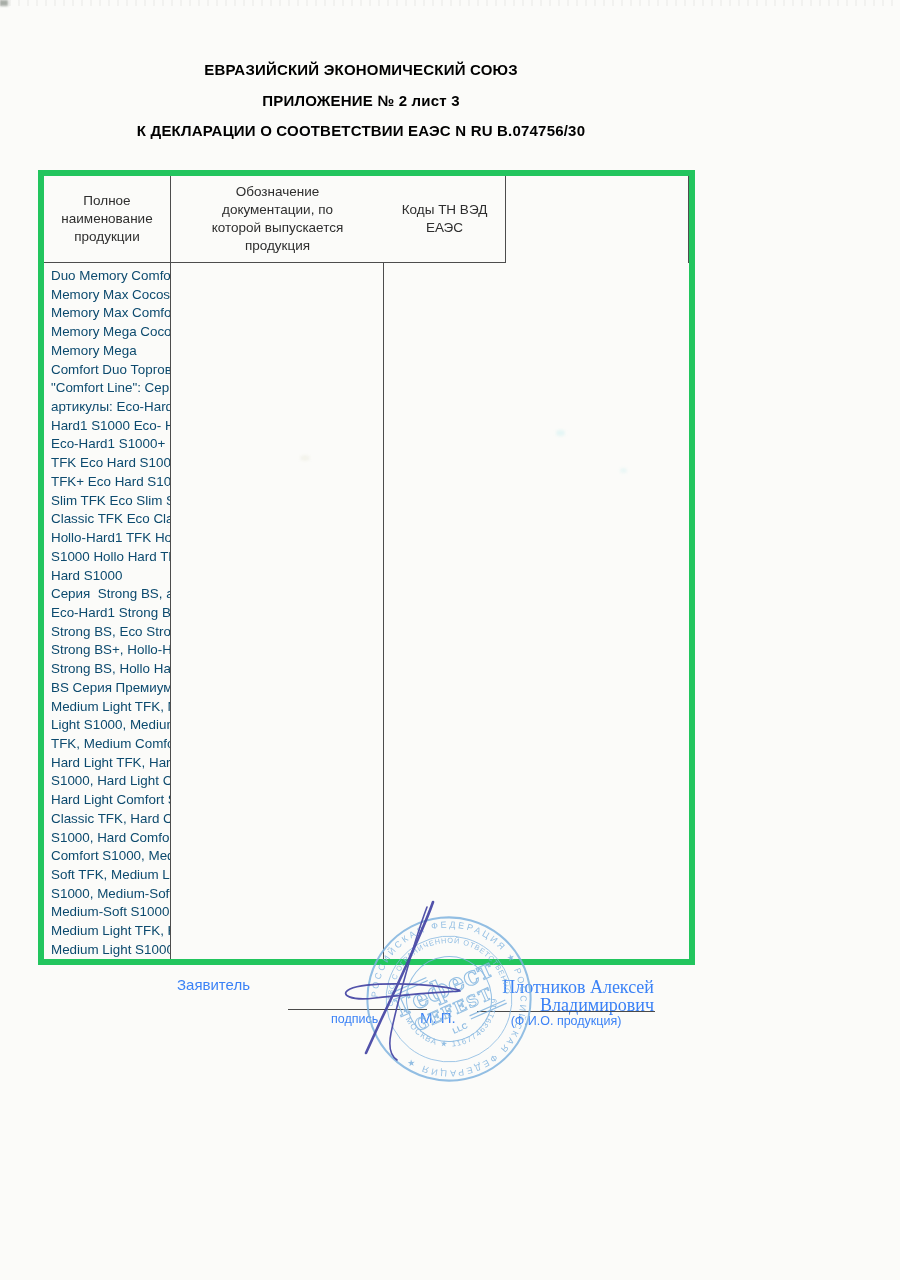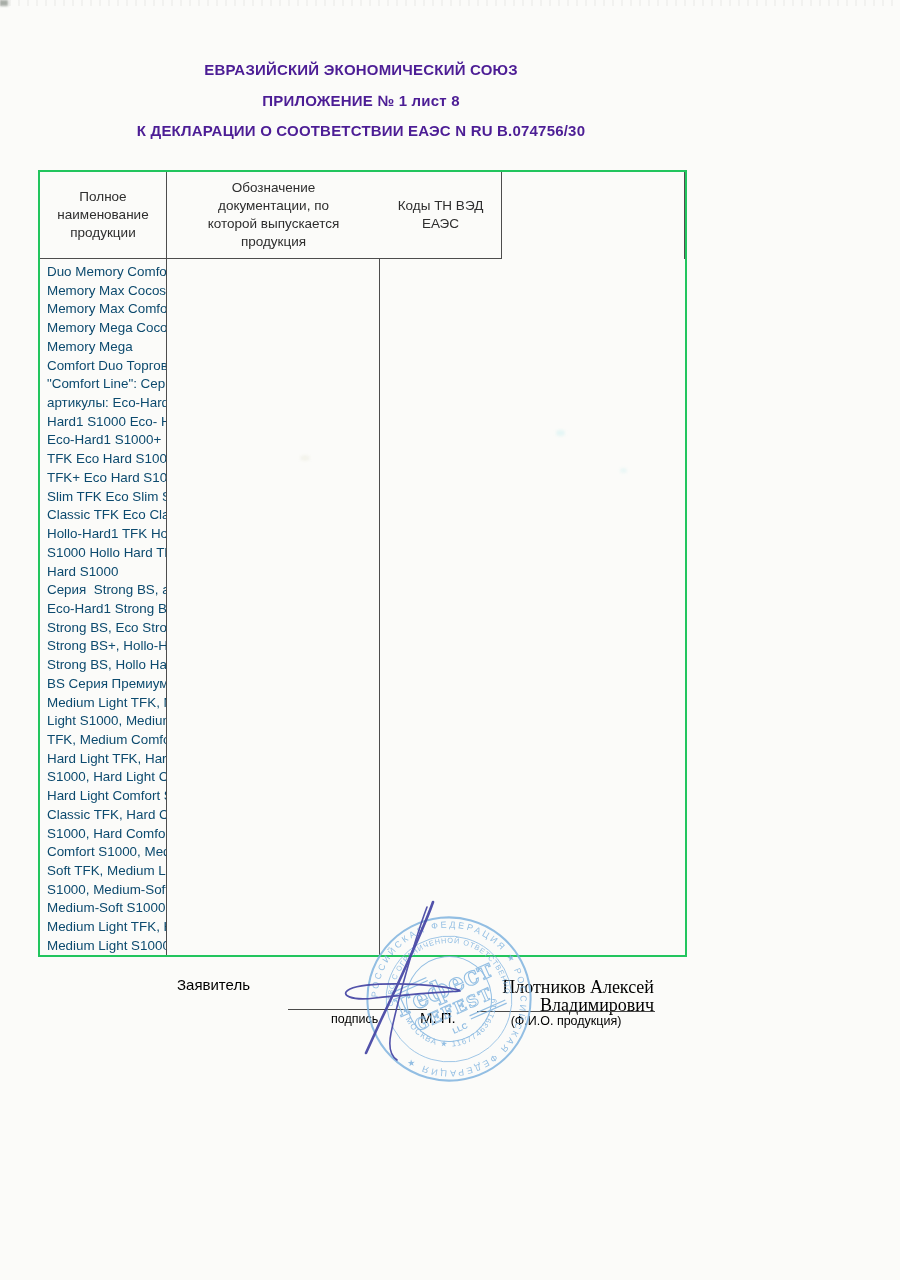--- a/index.html
+++ b/index.html
@@ -18,43 +18,43 @@
     opacity:.55;}
   .corner-speck{position:absolute;top:0;left:0;width:8px;height:6px;
     background:rgba(85,95,85,.5);filter:blur(1px);}
   .speck{position:absolute;border-radius:50%;filter:blur(1.5px);}
   .speck.s1{left:556px;top:430px;width:9px;height:6px;background:rgba(120,220,230,.18);}
   .speck.s2{left:620px;top:468px;width:7px;height:5px;background:rgba(120,220,230,.14);}
   .speck.s3{left:300px;top:455px;width:10px;height:6px;background:rgba(200,200,160,.15);}
 
   
   .titles{position:absolute;left:38px;width:646px;text-align:center;font-weight:bold;
-    font-size:15px;letter-spacing:.2px;color:#4c1d95;}
+    font-size:15px;letter-spacing:.2px;color:#000000;}
   #title1{top:61px;}
   #title2{top:92px;}
   #title3{top:122px;}
 
   
   .doc-table{position:absolute;left:38px;top:170px;width:645px;height:783px;
     display:grid;
     grid-template-columns:127px 213px 122px 183px;
     grid-template-rows:87px 1fr;
-    border:2px solid #22c55e;
+    border:6px solid #22c55e;
     background:transparent;}
   .cell{border-right:1px solid #4d4d4d;overflow:hidden;}
   .cell.last{border-right:none;}
   .cell.head{border-bottom:1px solid #4d4d4d;
     display:flex;align-items:center;justify-content:center;
     text-align:center;font-size:13.5px;line-height:18px;
     white-space:pre-line;padding:2px 6px;color:#2e2e2e;}
   .cell.body{font-size:13.4px;line-height:18.72px;}
   .cell.body.ident{padding:4px 2px 0 7px;white-space:pre;color:#0c4a6e;}
 
   
-  .ftext{position:absolute;color:#000000;}
+  .ftext{position:absolute;color:#3b82f6;}
   #applicant-label{left:177px;top:976px;font-size:15px;}
   #sig-line{position:absolute;left:288px;top:1009px;width:139px;border-top:1px solid #4a4a4a;}
   #sig-caption{left:331px;top:1012px;font-size:12.5px;text-align:center;}
   #stamp-caption{left:420px;top:1009px;font-size:15px;z-index:1;}
   #applicant-name{left:479px;top:979px;width:175px;text-align:right;
     font-size:18px;line-height:17.5px;font-family:Liberation Serif, serif;}
   #name-line{position:absolute;left:477px;top:1011px;width:178px;border-top:1px solid #4a4a4a;}
   #fio-caption{left:477px;top:1014px;width:178px;text-align:center;font-size:12.5px;}
 
   
@@ -68,21 +68,21 @@
 
 <div class="page">
 
   <div class="scan-noise-top"></div>
   <div class="corner-speck"></div>
   <div class="speck s1"></div>
   <div class="speck s2"></div>
   <div class="speck s3"></div>
 
   <div class="titles" id="title1">ЕВРАЗИЙСКИЙ ЭКОНОМИЧЕСКИЙ СОЮЗ</div>
-  <div class="titles" id="title2">ПРИЛОЖЕНИЕ № 1 лист 8</div>
+  <div class="titles" id="title2">ПРИЛОЖЕНИЕ № 2 лист 3</div>
   <div class="titles" id="title3">К ДЕКЛАРАЦИИ О СООТВЕТСТВИИ ЕАЭС N RU В.074756/30</div>
 
   <div class="doc-table">
     <div class="cell head">Полное
 наименование
 продукции</div>
     <div class="cell head last">Обозначение
 документации, по
 которой выпускается
 продукция</div>

